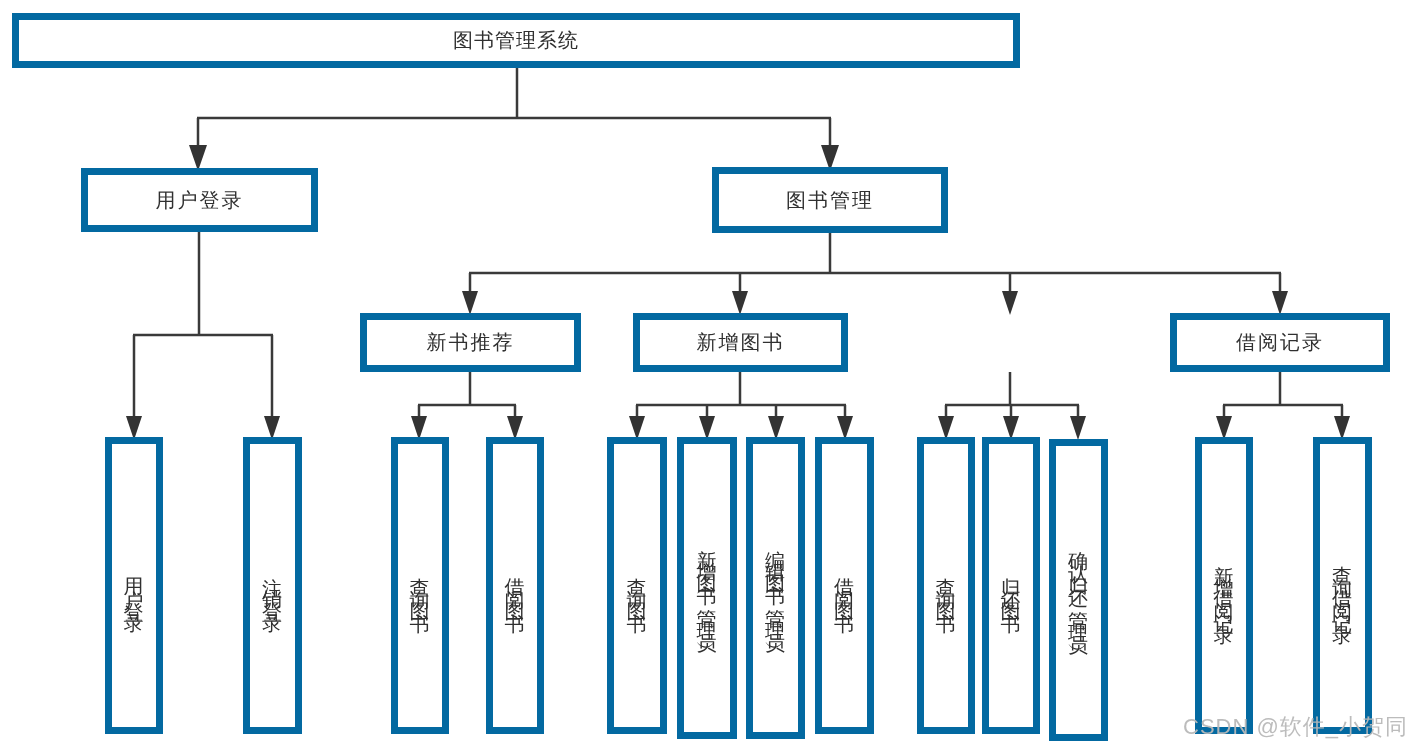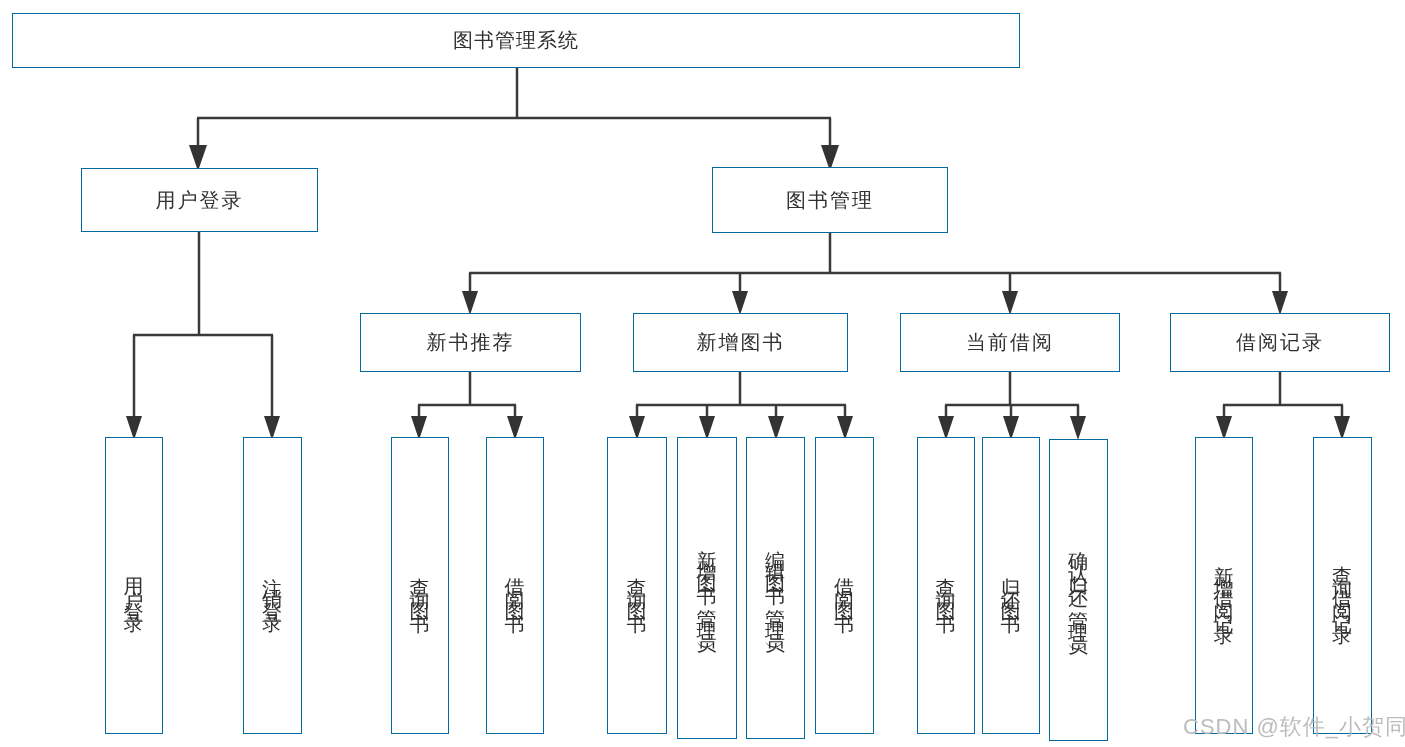--- a/index.html
+++ b/index.html
@@ -7,21 +7,21 @@
     position:relative;
     width:1405px;height:747px;
     background:#ffffff;
     font-family:"Liberation Sans","DejaVu Sans",sans-serif;
     overflow:hidden;
   }
   .box{
     position:absolute;
     box-sizing:border-box;
     background:#ffffff;
-    border:1px solid #0369a1;
+    border:7px solid #0369a1;
     display:flex;align-items:center;justify-content:center;
     color:#303030;
     z-index:2;
   }
   .hlabel{font-size:20px;letter-spacing:2px;white-space:nowrap;}
   .root-box{font-size:20px;letter-spacing:1px;}
   .vbox span{
     writing-mode:vertical-rl;
     text-orientation:mixed;
     font-size:20px;
@@ -121,23 +121,20 @@
   <div class="box hlabel" style="left:360px;top:313px;width:221px;height:59px;">
     <span>新书推荐</span>
   </div>
 
   <div class="box hlabel" style="left:712px;top:167px;width:236px;height:66px;">
     <span>图书管理</span>
   </div>
   <div class="box hlabel" style="left:633px;top:313px;width:215px;height:59px;">
     <span>新增图书</span>
   </div>
-  <div class="box hlabel" style="left:900px;top:313px;width:220px;height:59px;">
-    <span>当前借阅</span>
-  </div>
   <div class="box hlabel" style="left:1170px;top:313px;width:220px;height:59px;">
     <span>借阅记录</span>
   </div>
 
   <div class="box vbox" style="left:105px;top:437px;width:58px;height:297px;">
     <span>用户登录</span>
   </div>
   <div class="box vbox" style="left:243px;top:437px;width:59px;height:297px;">
     <span>注销登录</span>
   </div>

